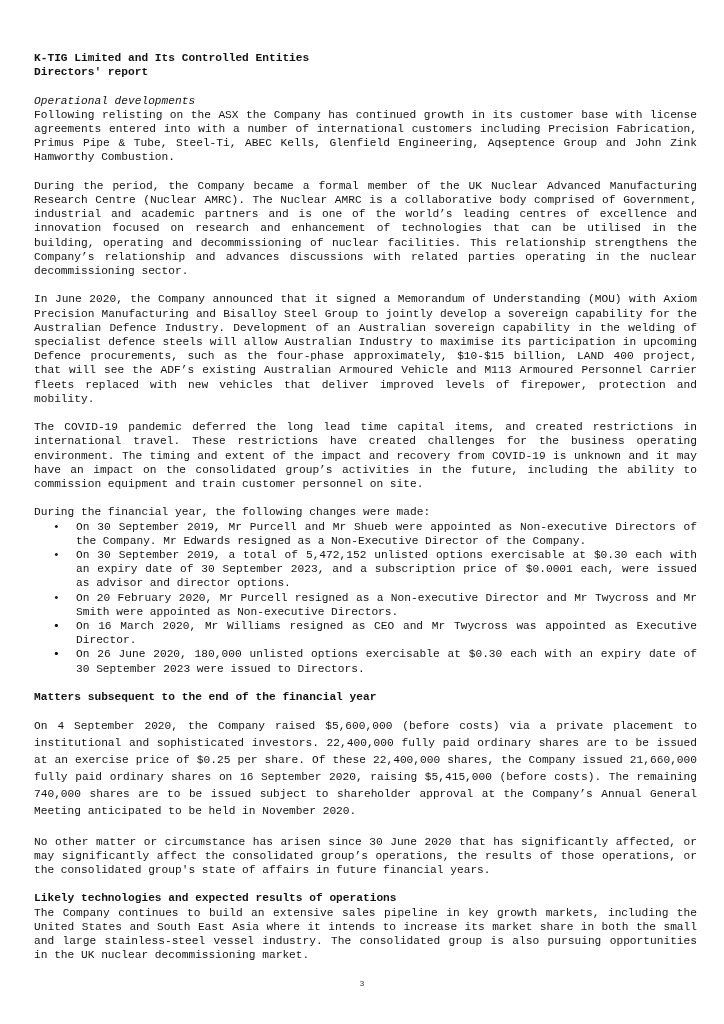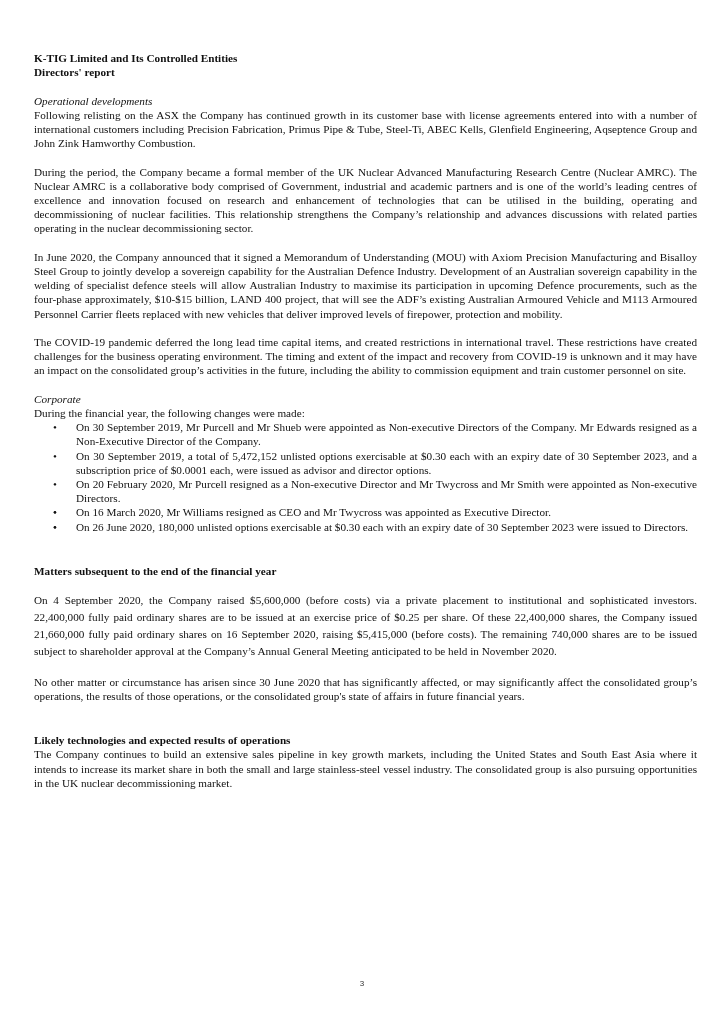--- a/index.html
+++ b/index.html
@@ -1,24 +1,24 @@
 <!DOCTYPE html>
 <html><head>
 <meta charset="utf-8">
 <style>
   html, body { margin: 0; padding: 0; background: #ffffff; }
   body { width: 724px; height: 1024px; position: relative; overflow: hidden; }
   .page {
     position: absolute; left: 34px; top: 51px; width: 663px;
-    font-family: Liberation Serif, serif;
+    font-family: Liberation Mono, monospace;
     font-size: 11.2px; line-height: 14.2px; color: #111111;
   }
   .hdr { font-weight: bold; }
   .section-title-italic { font-style: italic; }
-  .section-title-bold { font-weight: bold; margin-top: 16px; }
+  .section-title-bold { font-weight: bold; }
   p { margin: 0; text-align: justify; }
   .gap { height: 14.2px; }
   ul.bullets { list-style: none; margin: 0; padding: 0; }
   ul.bullets li { position: relative; padding-left: 42px; text-align: justify; }
   ul.bullets li .bullet { position: absolute; left: 19px; top: 0; }
   .page-number {
     position: absolute; left: 0; width: 724px; top: 979px; text-align: center;
     font-family: "Liberation Sans", sans-serif; font-size: 8px; color: #333;
   }
 </style>
@@ -33,21 +33,20 @@
   <div class="section-title-italic">Operational developments</div>
   <p>Following relisting on the ASX the Company has continued growth in its customer base with license agreements entered into with a number of international customers including Precision Fabrication, Primus Pipe &amp; Tube, Steel-Ti, ABEC Kells, Glenfield Engineering, Aqseptence Group and John Zink Hamworthy Combustion.</p>
   <div class="gap"></div>
   <p>During the period, the Company became a formal member of the UK Nuclear Advanced Manufacturing Research Centre (Nuclear AMRC). The Nuclear AMRC is a collaborative body comprised of Government, industrial and academic partners and is one of the world’s leading centres of excellence and innovation focused on research and enhancement of technologies that can be utilised in the building, operating and decommissioning of nuclear facilities. This relationship strengthens the Company’s relationship and advances discussions with related parties operating in the nuclear decommissioning sector.</p>
   <div class="gap"></div>
   <p>In June 2020, the Company announced that it signed a Memorandum of Understanding (MOU) with Axiom Precision Manufacturing and Bisalloy Steel Group to jointly develop a sovereign capability for the Australian Defence Industry. Development of an Australian sovereign capability in the welding of specialist defence steels will allow Australian Industry to maximise its participation in upcoming Defence procurements, such as the four-phase approximately, $10-$15 billion, LAND 400 project, that will see the ADF’s existing Australian Armoured Vehicle and M113 Armoured Personnel Carrier fleets replaced with new vehicles that deliver improved levels of firepower, protection and mobility.</p>
   <div class="gap"></div>
   <p>The COVID-19 pandemic deferred the long lead time capital items, and created restrictions in international travel. These restrictions have created challenges for the business operating environment. The timing and extent of the impact and recovery from COVID-19 is unknown and it may have an impact on the consolidated group’s activities in the future, including the ability to commission equipment and train customer personnel on site.</p>
   <div class="gap"></div>
 
-  <div class="section-title-italic">Corporate</div>
   <p>During the financial year, the following changes were made:</p>
   <ul class="bullets">
     <li><span class="bullet">•</span><span>On 30 September 2019, Mr Purcell and Mr Shueb were appointed as Non-executive Directors of the Company. Mr Edwards resigned as a Non-Executive Director of the Company.</span></li>
     <li><span class="bullet">•</span><span>On 30 September 2019, a total of 5,472,152 unlisted options exercisable at $0.30 each with an expiry date of 30 September 2023, and a subscription price of $0.0001 each, were issued as advisor and director options.</span></li>
     <li><span class="bullet">•</span><span>On 20 February 2020, Mr Purcell resigned as a Non-executive Director and Mr Twycross and Mr Smith were appointed as Non-executive Directors.</span></li>
     <li><span class="bullet">•</span></li>
     <li><span class="bullet">•</span><span>On 16 March 2020, Mr Williams resigned as CEO and Mr Twycross was appointed as Executive Director.</span></li>
     <li><span class="bullet">•</span></li>
     <li><span class="bullet">•</span><span>On 26 June 2020, 180,000 unlisted options exercisable at $0.30 each with an expiry date of 30 September 2023 were issued to Directors.</span></li>
   </ul>

